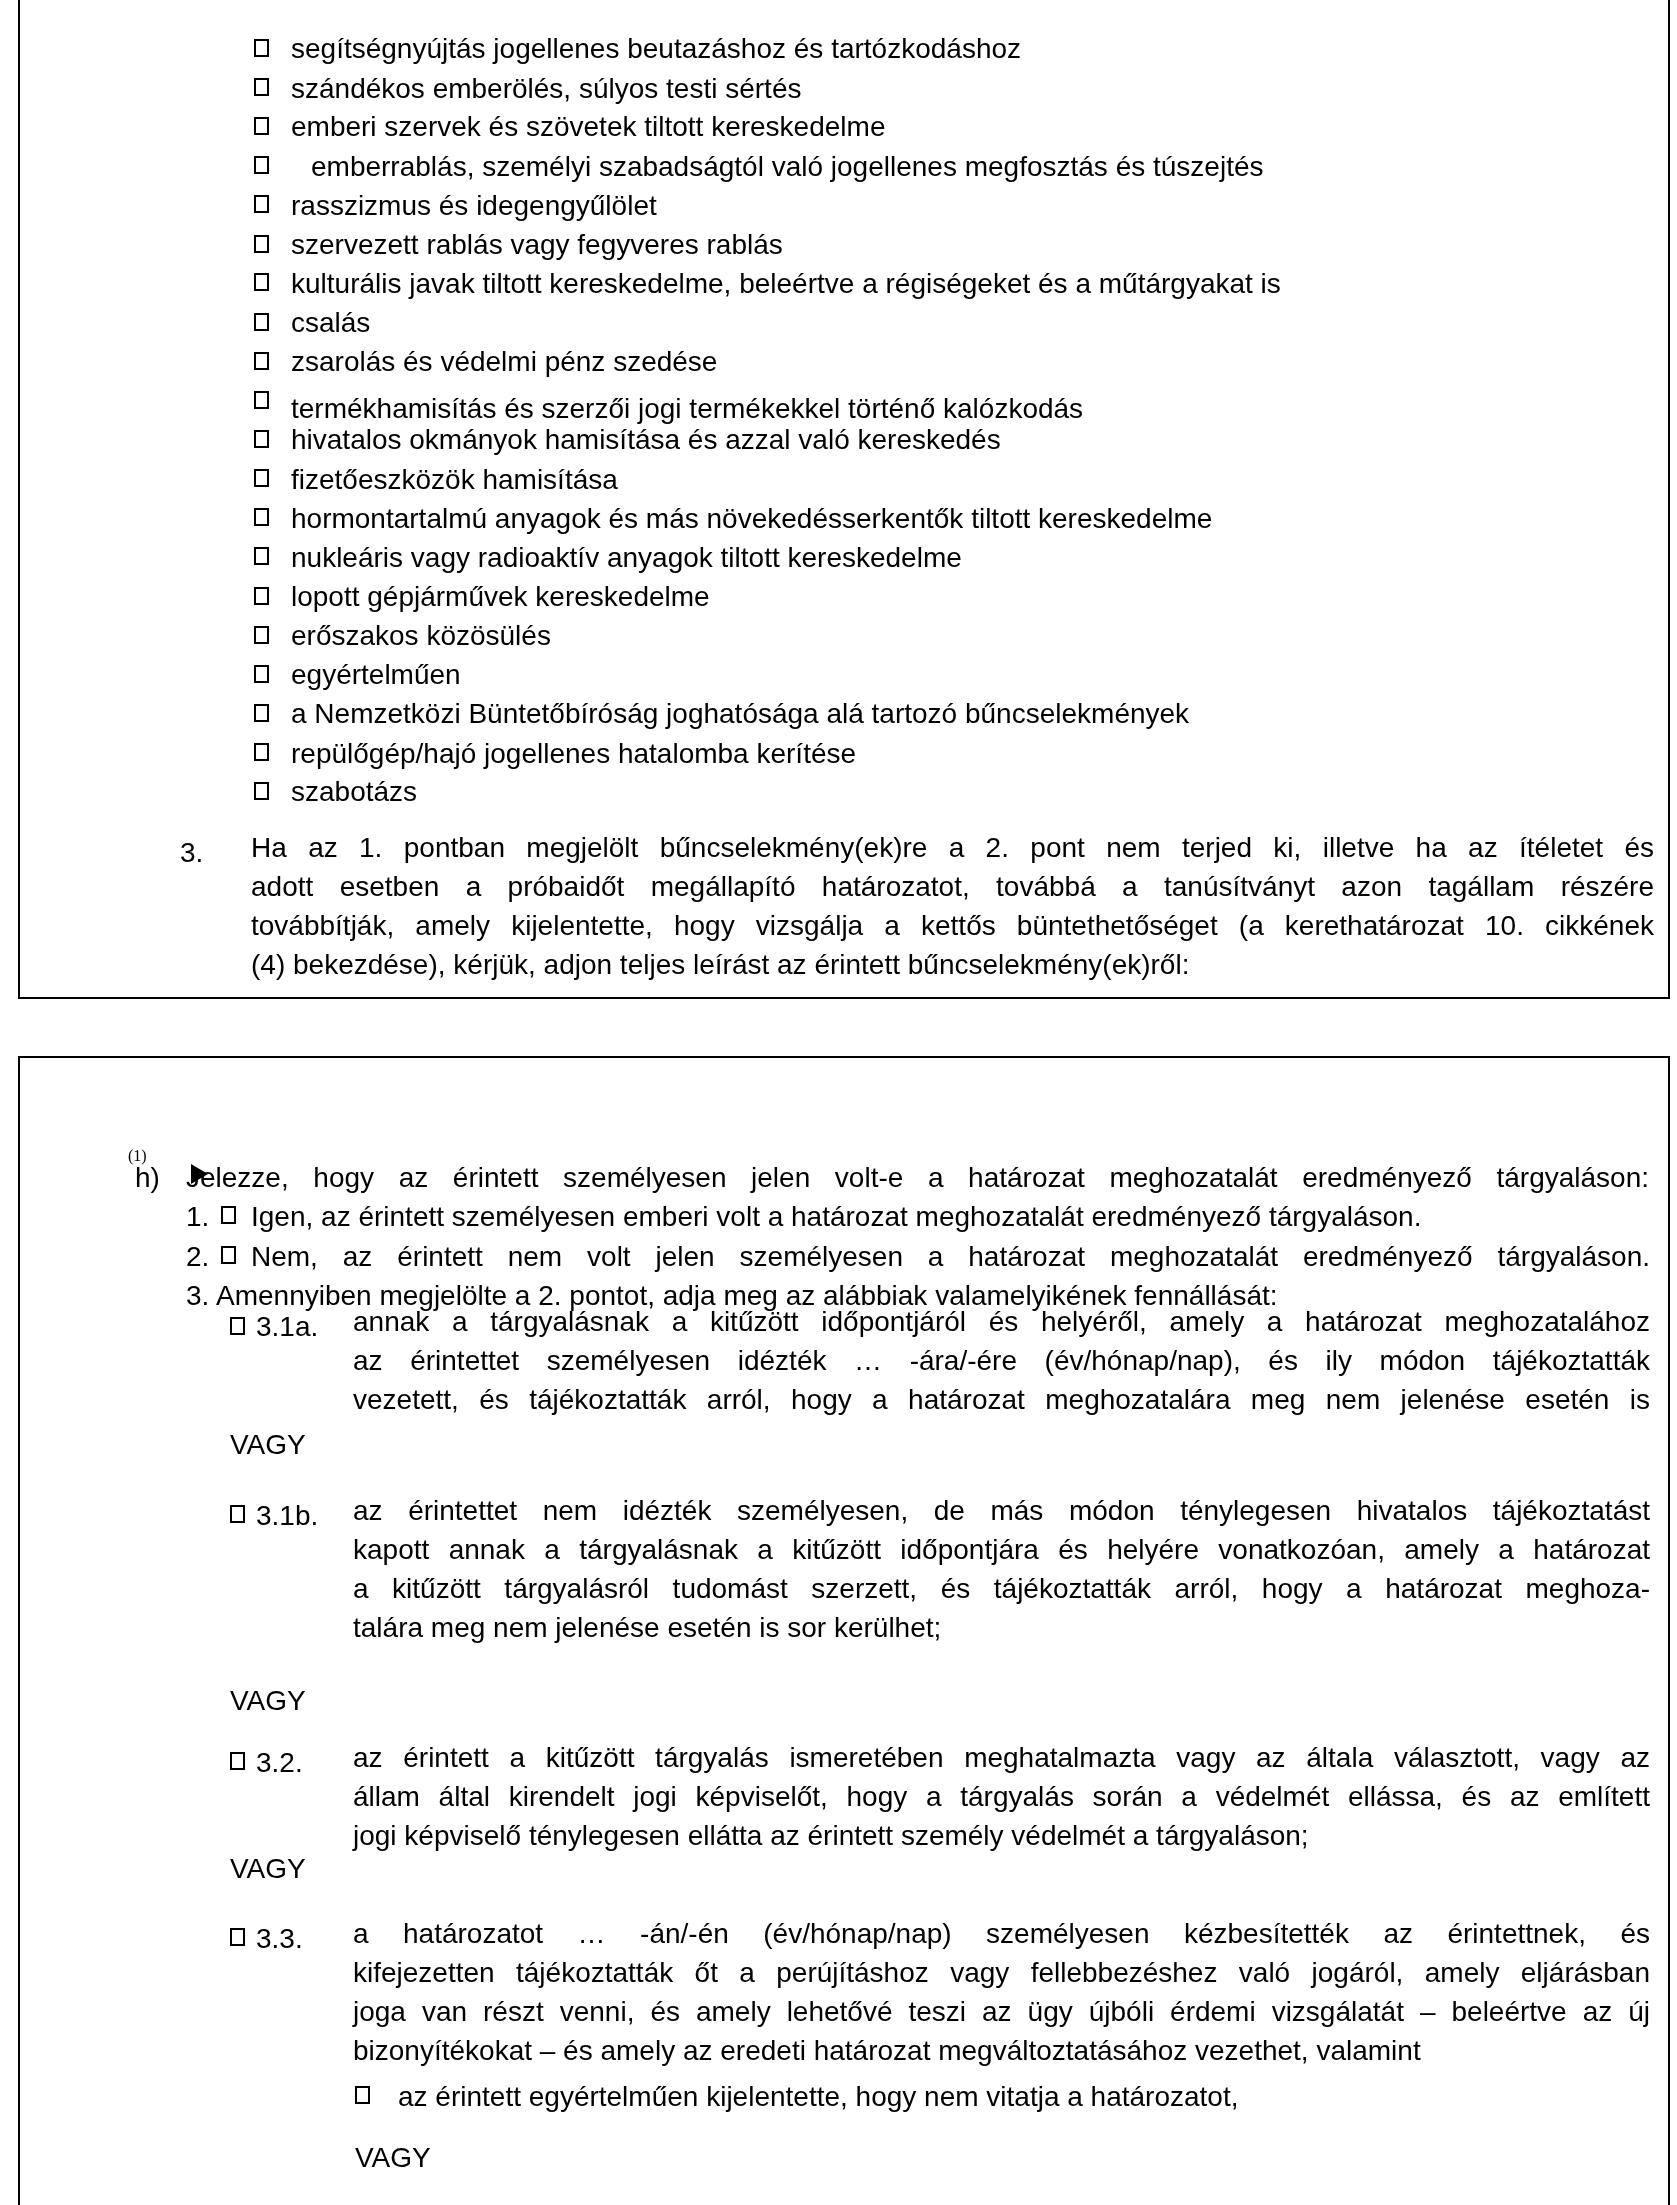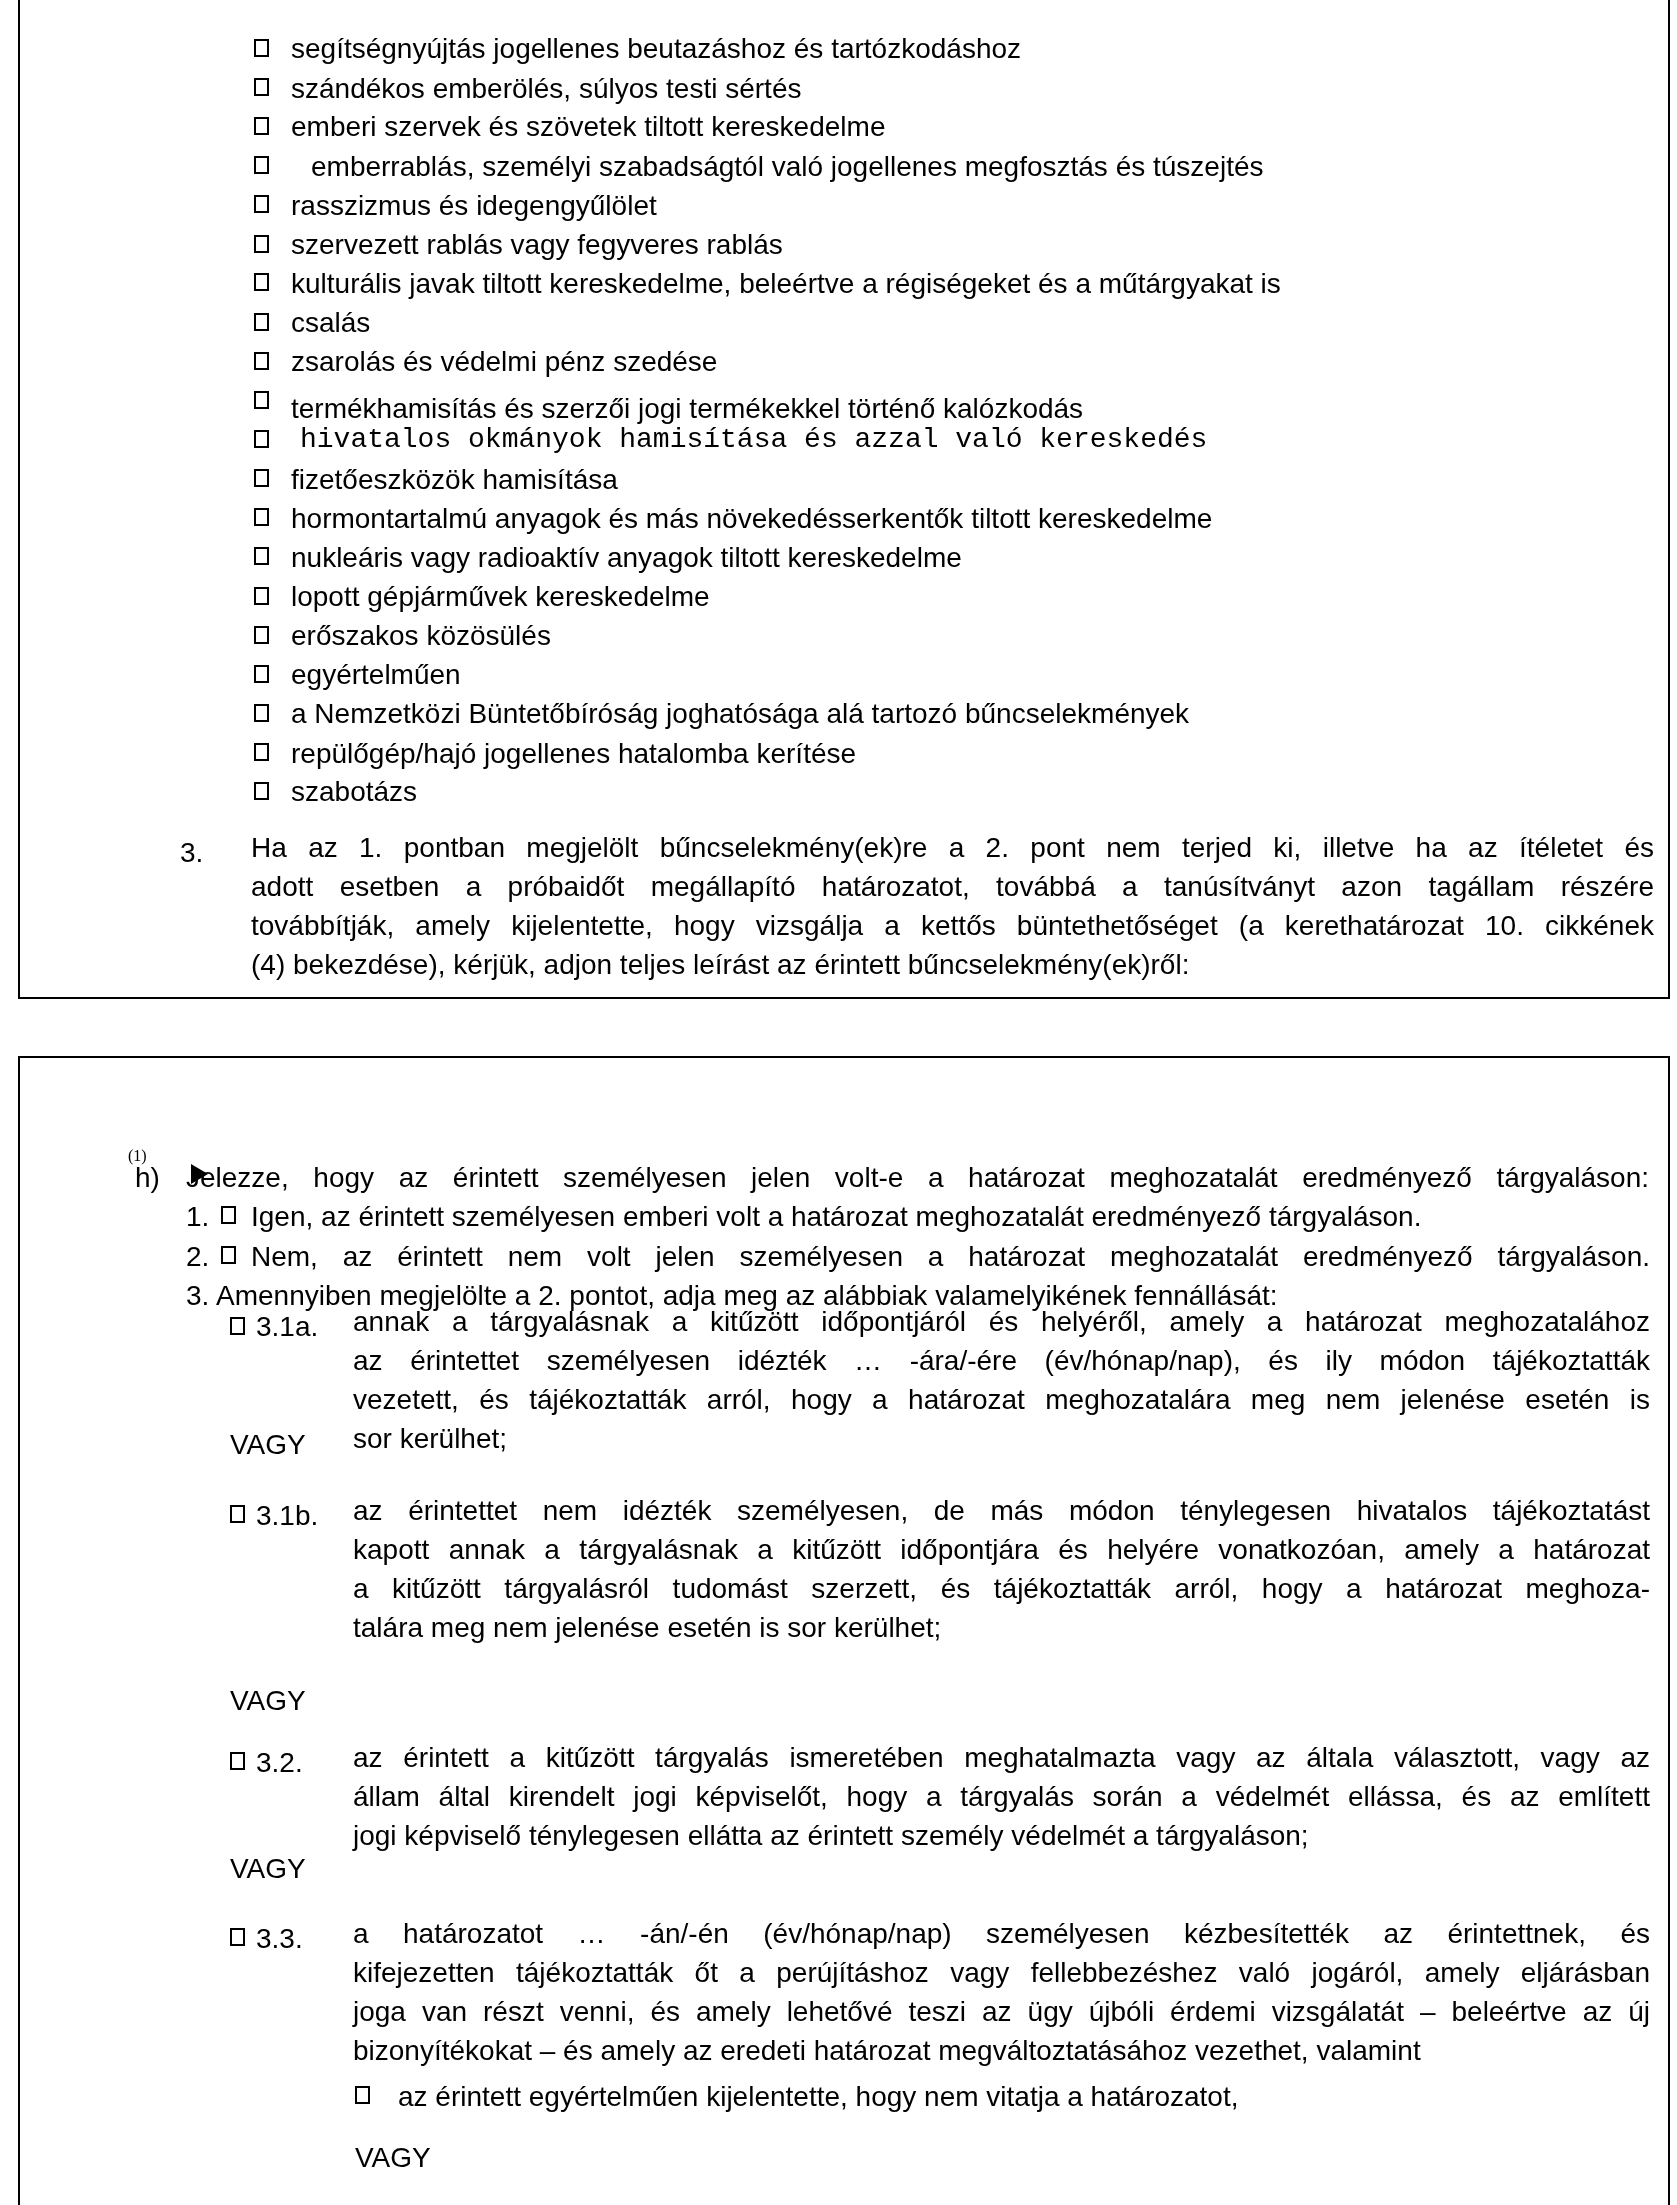--- a/index.html
+++ b/index.html
@@ -35,21 +35,21 @@
     <div class="abs" style="left: 291px; top: 231px;">szervezett rablás vagy fegyveres rablás</div>
     <div class="cb" style="left: 254px; top: 273px;"></div>
     <div class="abs" style="left: 291px; top: 270px;">kulturális javak tiltott kereskedelme, beleértve a régiségeket és a műtárgyakat is</div>
     <div class="cb" style="left: 254px; top: 313px;"></div>
     <div class="abs" style="left: 291px; top: 309px;">csalás</div>
     <div class="cb" style="left: 254px; top: 352px;"></div>
     <div class="abs" style="left: 291px; top: 348px;">zsarolás és védelmi pénz szedése</div>
     <div class="cb" style="left: 254px; top: 391px;"></div>
     <div class="abs" style="left: 291px; top: 395px;">termékhamisítás és szerzői jogi termékekkel történő kalózkodás</div>
     <div class="cb" style="left: 254px; top: 430px;"></div>
-    <div class="abs" style="left: 300px; top: 426px; font-family: Liberation Mono, monospace;">hivatalos okmányok hamisítása és azzal való kereskedés</div>
+    <div class="abs" style="left: 291px; top: 426px;">hivatalos okmányok hamisítása és azzal való kereskedés</div>
     <div class="cb" style="left: 254px; top: 469px;"></div>
     <div class="abs" style="left: 291px; top: 466px;">fizetőeszközök hamisítása</div>
     <div class="cb" style="left: 254px; top: 508px;"></div>
     <div class="abs" style="left: 291px; top: 505px;">hormontartalmú anyagok és más növekedésserkentők tiltott kereskedelme</div>
     <div class="cb" style="left: 254px; top: 547px;"></div>
     <div class="abs" style="left: 291px; top: 544px;">nukleáris vagy radioaktív anyagok tiltott kereskedelme</div>
     <div class="cb" style="left: 254px; top: 587px;"></div>
     <div class="abs" style="left: 291px; top: 583px;">lopott gépjárművek kereskedelme</div>
     <div class="cb" style="left: 254px; top: 626px;"></div>
     <div class="abs" style="left: 291px; top: 622px;">erőszakos közösülés</div>
@@ -88,21 +88,20 @@
 
 <div class="abs" style="left:186px;top:1282px;">3.</div>
 <div class="abs" style="left:216px;top:1282px;">Amennyiben megjelölte a 2. pontot, adja meg az alábbiak valamelyikének fennállását:</div>
 
 <div class="cb" style="left:230px;top:1317px;"></div>
 <div class="abs" style="left:256px;top:1313px;">3.1a.</div>
 <div class="para" style="left:353px;top:1302px;width:1297px;">
   <span class="line">annak a tárgyalásnak a kitűzött időpontjáról és helyéről, amely a határozat meghozatalához</span>
   <span class="line">az érintettet személyesen idézték … -ára/-ére (év/hónap/nap), és ily módon tájékoztatták</span>
   <span class="line">vezetett, és tájékoztatták arról, hogy a határozat meghozatalára meg nem jelenése esetén is</span>
-  <span class="line last">sor kerülhet;</span>
 </div>
 <div class="abs" style="left:230px;top:1431px;">VAGY</div>
 
 <div class="cb" style="left:230px;top:1505px;"></div>
 <div class="abs" style="left:256px;top:1502px;">3.1b.</div>
 <div class="para" style="left:353px;top:1491px;width:1297px;">
   <span class="line">az érintettet nem idézték személyesen, de más módon ténylegesen hivatalos tájékoztatást</span>
   <span class="line">kapott annak a tárgyalásnak a kitűzött időpontjára és helyére vonatkozóan, amely a határozat</span>
   <span class="line">a kitűzött tárgyalásról tudomást szerzett, és tájékoztatták arról, hogy a határozat meghoza-</span>
   <span class="line last">talára meg nem jelenése esetén is sor kerülhet;</span>

